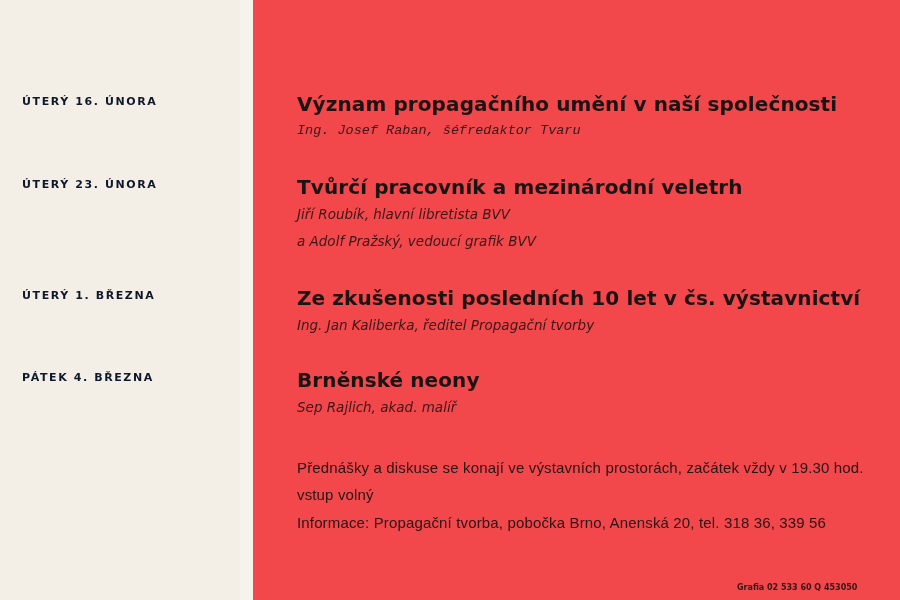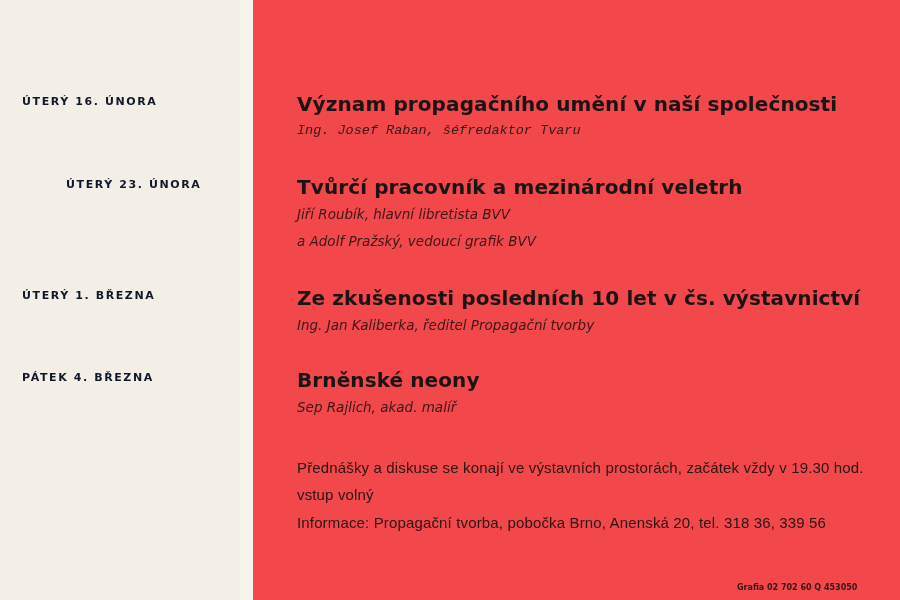--- a/index.html
+++ b/index.html
@@ -86,30 +86,30 @@
 <body>
 
 <div class="left-panel"></div>
 <div class="left-edge"></div>
 <div class="red-panel"></div>
 
 <div class="date" style="top:95px;">ÚTERÝ 16. ÚNORA</div>
 <div class="title" style="top:92px;">Význam propagačního umění v naší společnosti</div>
 <div class="speaker" style="top:123px;font-family:Liberation Mono, monospace;">Ing. Josef Raban, šéfredaktor Tvaru</div>
 
-<div class="date" style="top:178px;margin-left:44px;">ÚTERÝ 23. ÚNORA</div>
+<div class="date" style="top:178px;">ÚTERÝ 23. ÚNORA</div>
 <div class="title" style="top:175px;text-align:center;">Tvůrčí pracovník a mezinárodní veletrh</div>
 <div class="speaker" style="top:206px;">Jiří Roubík, hlavní libretista BVV</div>
 <div class="speaker" style="top:233px;">a Adolf Pražský, vedoucí grafik BVV</div>
 
 <div class="date" style="top:289px;">ÚTERÝ 1. BŘEZNA</div>
 <div class="title" style="top:286px;">Ze zkušenosti posledních 10 let v čs. výstavnictví</div>
 <div class="speaker" style="top:317px;text-align:right;">Ing. Jan Kaliberka, ředitel Propagační tvorby</div>
 
 <div class="date" style="top:371px;">PÁTEK 4. BŘEZNA</div>
 <div class="title" style="top:368px;">Brněnské neony</div>
 <div class="speaker" style="top:399px;">Sep Rajlich, akad. malíř</div>
 
 <div class="info" style="top:459px;">Přednášky a diskuse se konají ve výstavních prostorách, začátek vždy v 19.30 hod.</div>
 <div class="info" style="top:486px;">vstup volný</div>
 <div class="info" style="top:514px;">Informace: Propagační tvorba, pobočka Brno, Anenská 20, tel. 318 36, 339 56</div>
 
-<div class="printer">Grafia 02 702 60 Q 453050</div>
+<div class="printer">Grafia 02 533 60 Q 453050</div>
 
 </body></html>

